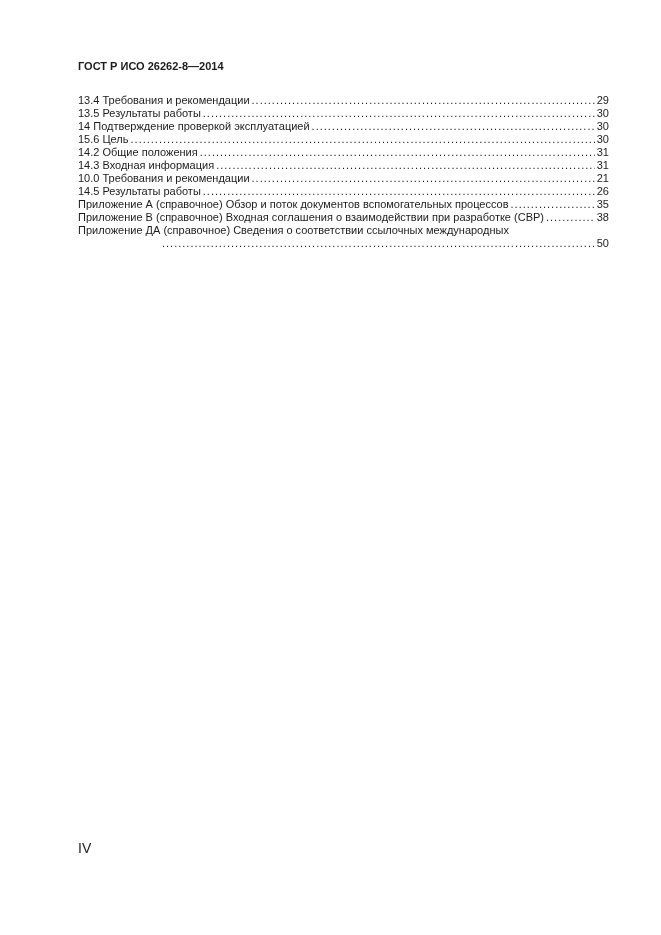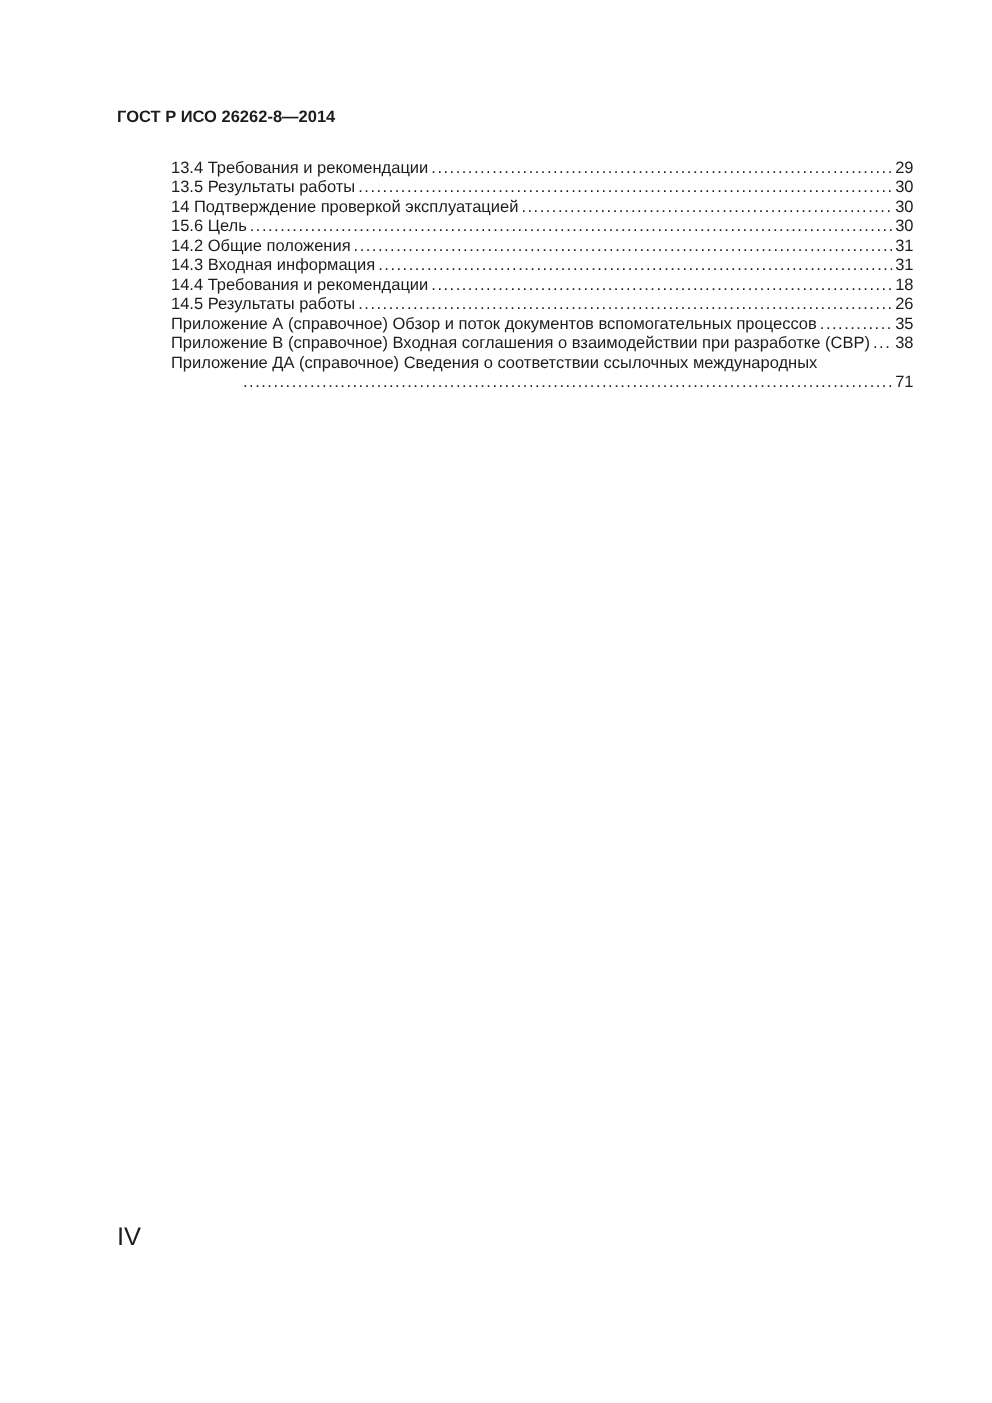--- a/index.html
+++ b/index.html
@@ -11,21 +11,21 @@
     height: 935px;
     background: #ffffff;
     font-family: "Liberation Sans", sans-serif;
     color: #1c1c1c;
     position: relative;
     overflow: hidden;
   }
   .page {
     position: absolute;
     left: 78px;
-    top: 72px;
+    top: 60px;
     width: 531px;
   }
   .doc-header {
     font-weight: bold;
     font-size: 11px;
     line-height: 13px;
     margin-bottom: 21px;
   }
   .toc {
     font-size: 11px;
@@ -35,42 +35,41 @@
     align-items: baseline;
     line-height: 13px;
     height: 13px;
   }
   .toc-row.continuation {
     padding-left: 82px;
   }
   .toc-label {
     white-space: pre;
     flex: 0 0 auto;
-    margin-left: 36px;
   }
   .toc-dots {
     flex: 1 1 auto;
     overflow: hidden;
     white-space: nowrap;
     margin: 0 2px;
     min-width: 6px;
   }
   .toc-dots::after {
     content: "...................................................................................................................................................................................................................";
     letter-spacing: 1px;
   }
   .toc-page {
     flex: 0 0 auto;
     white-space: nowrap;
   }
   .footer {
     position: absolute;
     left: 78px;
-    top: 818px;
-    font-size: 17px;
+    top: 842px;
+    font-size: 14px;
     line-height: 13px;
   }
 </style>
 </head>
 <body>
 
 <div class="page">
   <div class="doc-header">ГОСТ Р ИСО 26262-8—2014</div>
   <div class="toc" id="toc">
       <div class="toc-row">
@@ -97,23 +96,23 @@
         <span class="toc-label">14.2 Общие положения</span>
         <span class="toc-dots"></span>
         <span class="toc-page">31</span>
       </div>
       <div class="toc-row">
         <span class="toc-label">14.3 Входная информация</span>
         <span class="toc-dots"></span>
         <span class="toc-page">31</span>
       </div>
       <div class="toc-row">
-        <span class="toc-label">14.4 Требования и рекомендации</span>
+        <span class="toc-label">10.0 Требования и рекомендации</span>
         <span class="toc-dots"></span>
-        <span class="toc-page">18</span>
+        <span class="toc-page">21</span>
       </div>
       <div class="toc-row">
         <span class="toc-label">14.5 Результаты работы</span>
         <span class="toc-dots"></span>
         <span class="toc-page">26</span>
       </div>
       <div class="toc-row">
         <span class="toc-label">Приложение А (справочное) Обзор и поток документов вспомогательных процессов</span>
         <span class="toc-dots"></span>
         <span class="toc-page">35</span>
@@ -121,18 +120,18 @@
       <div class="toc-row">
         <span class="toc-label">Приложение В (справочное) Входная соглашения о взаимодействии при разработке (СВР)</span>
         <span class="toc-dots"></span>
         <span class="toc-page">38</span>
       </div>
       <div class="toc-row">
         <span class="toc-label">Приложение ДА (справочное) Сведения о соответствии ссылочных международных</span>
       </div>
       <div class="toc-row continuation">
         <span class="toc-dots"></span>
-        <span class="toc-page">71</span>
+        <span class="toc-page">50</span>
       </div>
     </div>
 </div>
 
 <div class="footer">IV</div>
 
 </body></html>

